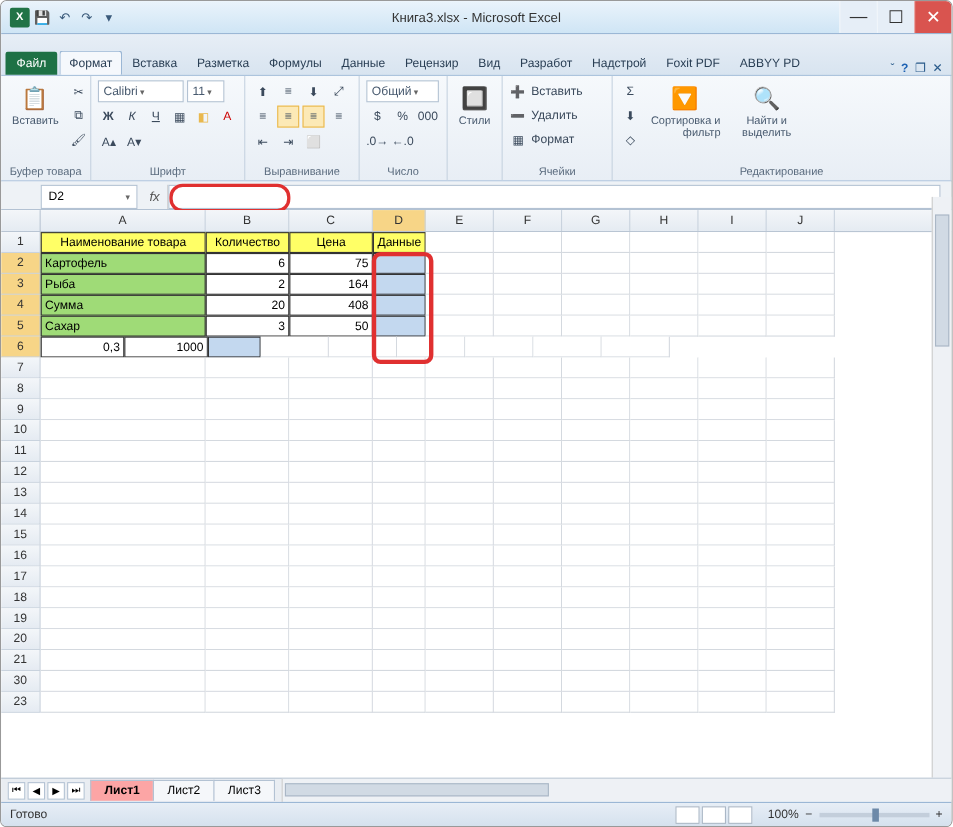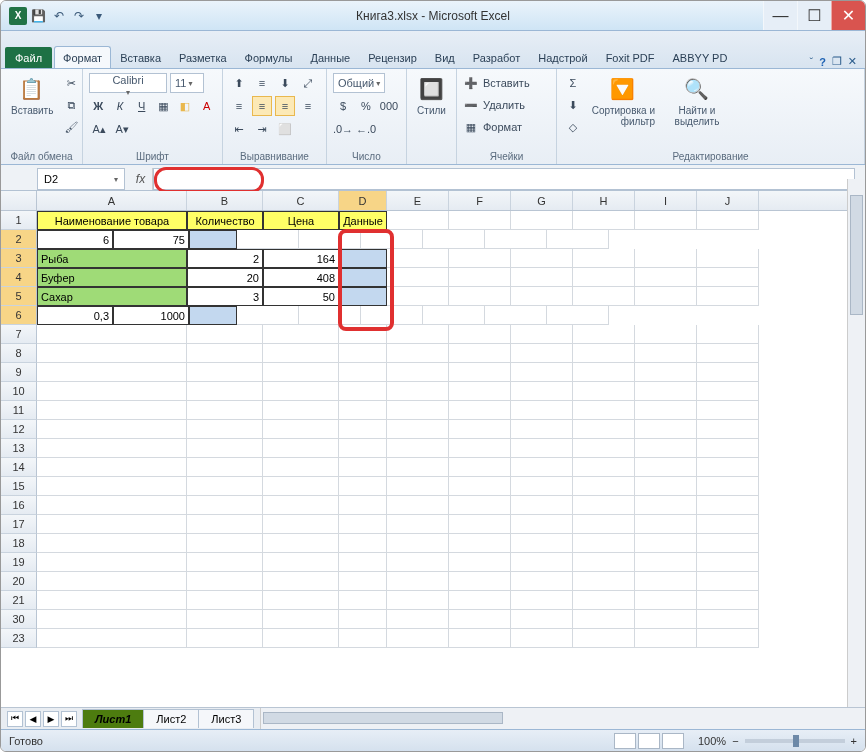--- a/index.html
+++ b/index.html
@@ -60,21 +60,21 @@
   .cell.selblue { background:#c3d8ef; border:1px solid #333;}
   .sel-callout { position:absolute; border:4px solid #e03030; border-radius:8px; pointer-events:none;}
   
   .wA{width:150px;} .wB{width:76px;} .wC{width:76px;} .wD{width:48px;}
   .wE,.wF,.wG,.wH,.wI,.wJ{width:62px;}
   
   .sheet-tabs { position:absolute; bottom:22px; left:0; right:0; height:22px; background:#e9edf2; border-top:1px solid #b9c5d3; display:flex; align-items:center; font-size:11px;}
   .navset { display:flex; gap:2px; padding:0 6px;}
   .navset .nb { width:16px; height:16px; border:1px solid #b3c2d3; background:#fff; display:flex; align-items:center; justify-content:center; font-size:9px; cursor:pointer;}
   .sh-tab { padding:3px 12px; background:#f5f7fa; border:1px solid #b3c2d3; border-bottom:none; margin-left:-1px; cursor:pointer;}
-  .sh-tab.active { background:#4d7c0f; font-weight:bold;font-style:italic;}
+  .sh-tab.active { background:#fca5a5; font-weight:bold;}
   .sh-scroll { flex:1; border-left:1px solid #ccc; margin-left:6px; height:100%; background:#eef1f5; position:relative;}
   .sh-scroll .thumb{position:absolute;left:2px;top:4px;width:240px;height:12px;background:#d1dae4;border:1px solid #aab7c6;}
   
   .status { position:absolute; bottom:0; left:0; right:0; height:22px; background:linear-gradient(#e7eef6,#d5e1ee); border-top:1px solid #9bb7d5; display:flex; align-items:center; font-size:11px; color:#333; padding:0 8px;}
   .status .views { margin-left:auto; display:flex; gap:2px;}
   .status .vb { width:22px; height:16px; border:1px solid #aab7c6; background:#fff; cursor:pointer;}
   .status .zoom { display:flex; align-items:center; gap:6px; margin-left:14px;}
   .status .slider { width:100px; height:4px; background:#c3cedb; position:relative;}
   .status .slider .th { position:absolute; left:48px; top:-4px; width:6px; height:12px; background:#6d89a8;}
   .vscroll { position:absolute; right:0; top:178px; width:18px; bottom:44px; background:#eef1f5; border-left:1px solid #ccc;}
@@ -128,27 +128,27 @@
       <div class="bigbtn">
         <div class="icon">📋</div>
         <span>Вставить</span>
       </div>
       <div class="colstack">
         <div class="smallbtn">✂</div>
         <div class="smallbtn">⧉</div>
         <div class="smallbtn">🖌</div>
       </div>
     </div>
-    <div class="group-label">Файл обмена</div>
+    <div class="group-label">Буфер товара</div>
   </div>
 
   <div class="group" style="width:140px;">
     <div class="colstack" style="gap:3px;">
       <div class="smallrow">
-        <div class="combo" style="width:78px;flex-direction:column;">
+        <div class="combo" style="width:78px;">
             <span>Calibri</span>
             <span class="arr">▾</span>
           </div>
         <div class="combo" style="width:34px;">
             <span>11</span>
             <span class="arr">▾</span>
           </div>
       </div>
       <div class="smallrow">
         <div class="smallbtn" style="font-weight:bold;">Ж</div>
@@ -184,21 +184,21 @@
         <div class="smallbtn">⇤</div>
         <div class="smallbtn">⇥</div>
         <div class="smallbtn">⬜</div>
       </div>
     </div>
     <div class="group-label">Выравнивание</div>
   </div>
 
   <div class="group" style="width:80px;">
     <div class="colstack" style="gap:3px;">
-      <div class="combo" style="width:52px;">
+      <div class="combo" style="width:66px;">
           <span>Общий</span>
           <span class="arr">▾</span>
         </div>
       <div class="smallrow">
         <div class="smallbtn">$</div>
         <div class="smallbtn">%</div>
         <div class="smallbtn">000</div>
       </div>
       <div class="smallrow">
         <div class="smallbtn">.0→</div>
@@ -291,20 +291,21 @@
         <div class="cell wD hdr">Данные</div>
         <div class="cell wE blank"></div>
         <div class="cell wF blank"></div>
         <div class="cell wG blank"></div>
         <div class="cell wH blank"></div>
         <div class="cell wI blank"></div>
         <div class="cell wJ blank"></div>
       </div>
       <div class="row">
         <div class="rowh sel">2</div>
+        <div class="cell wA name">Картофель</div>
         <div class="cell wB num">6</div>
         <div class="cell wC num">75</div>
         <div class="cell wD num selblue"></div>
         <div class="cell wE blank"></div>
         <div class="cell wF blank"></div>
         <div class="cell wG blank"></div>
         <div class="cell wH blank"></div>
         <div class="cell wI blank"></div>
         <div class="cell wJ blank"></div>
       </div>
@@ -316,21 +317,21 @@
         <div class="cell wD num selblue"></div>
         <div class="cell wE blank"></div>
         <div class="cell wF blank"></div>
         <div class="cell wG blank"></div>
         <div class="cell wH blank"></div>
         <div class="cell wI blank"></div>
         <div class="cell wJ blank"></div>
       </div>
       <div class="row">
         <div class="rowh sel">4</div>
-        <div class="cell wA name">Буфер</div>
+        <div class="cell wA name">Сумма</div>
         <div class="cell wB num">20</div>
         <div class="cell wC num">408</div>
         <div class="cell wD num selblue"></div>
         <div class="cell wE blank"></div>
         <div class="cell wF blank"></div>
         <div class="cell wG blank"></div>
         <div class="cell wH blank"></div>
         <div class="cell wI blank"></div>
         <div class="cell wJ blank"></div>
       </div>

